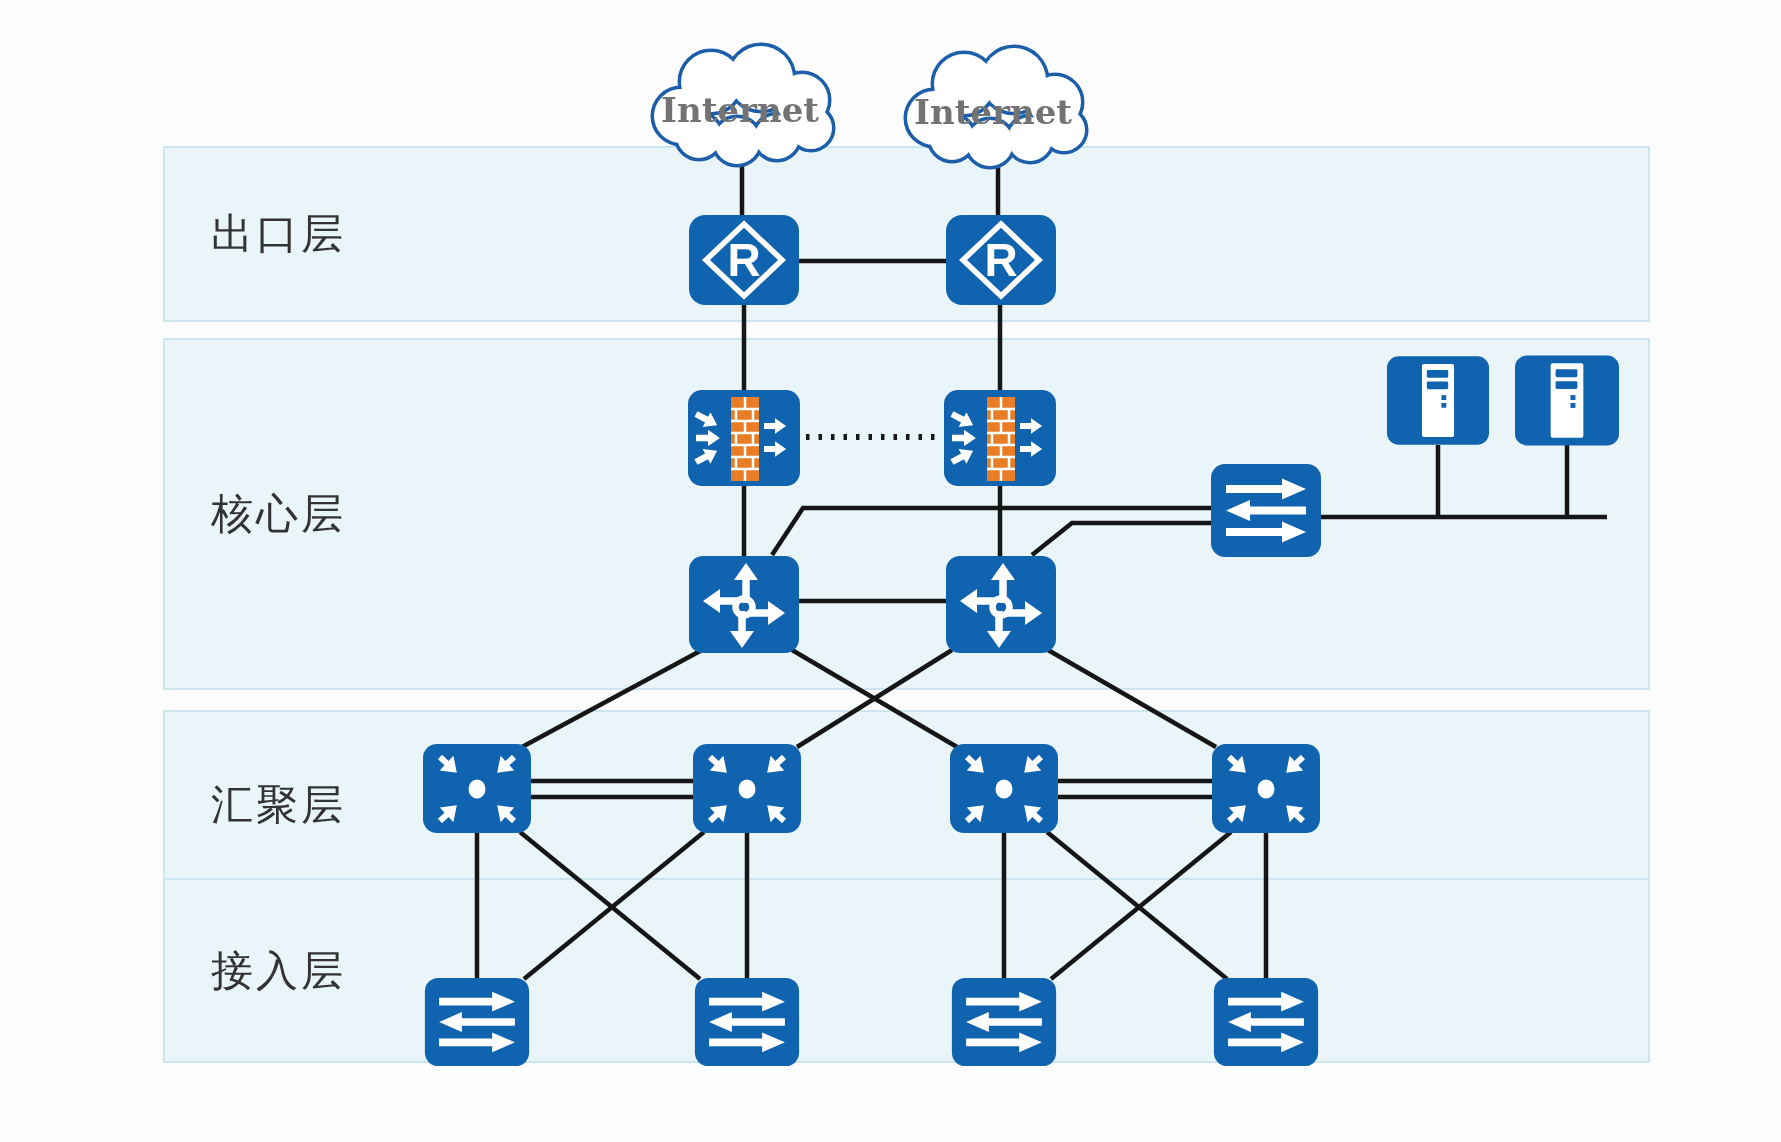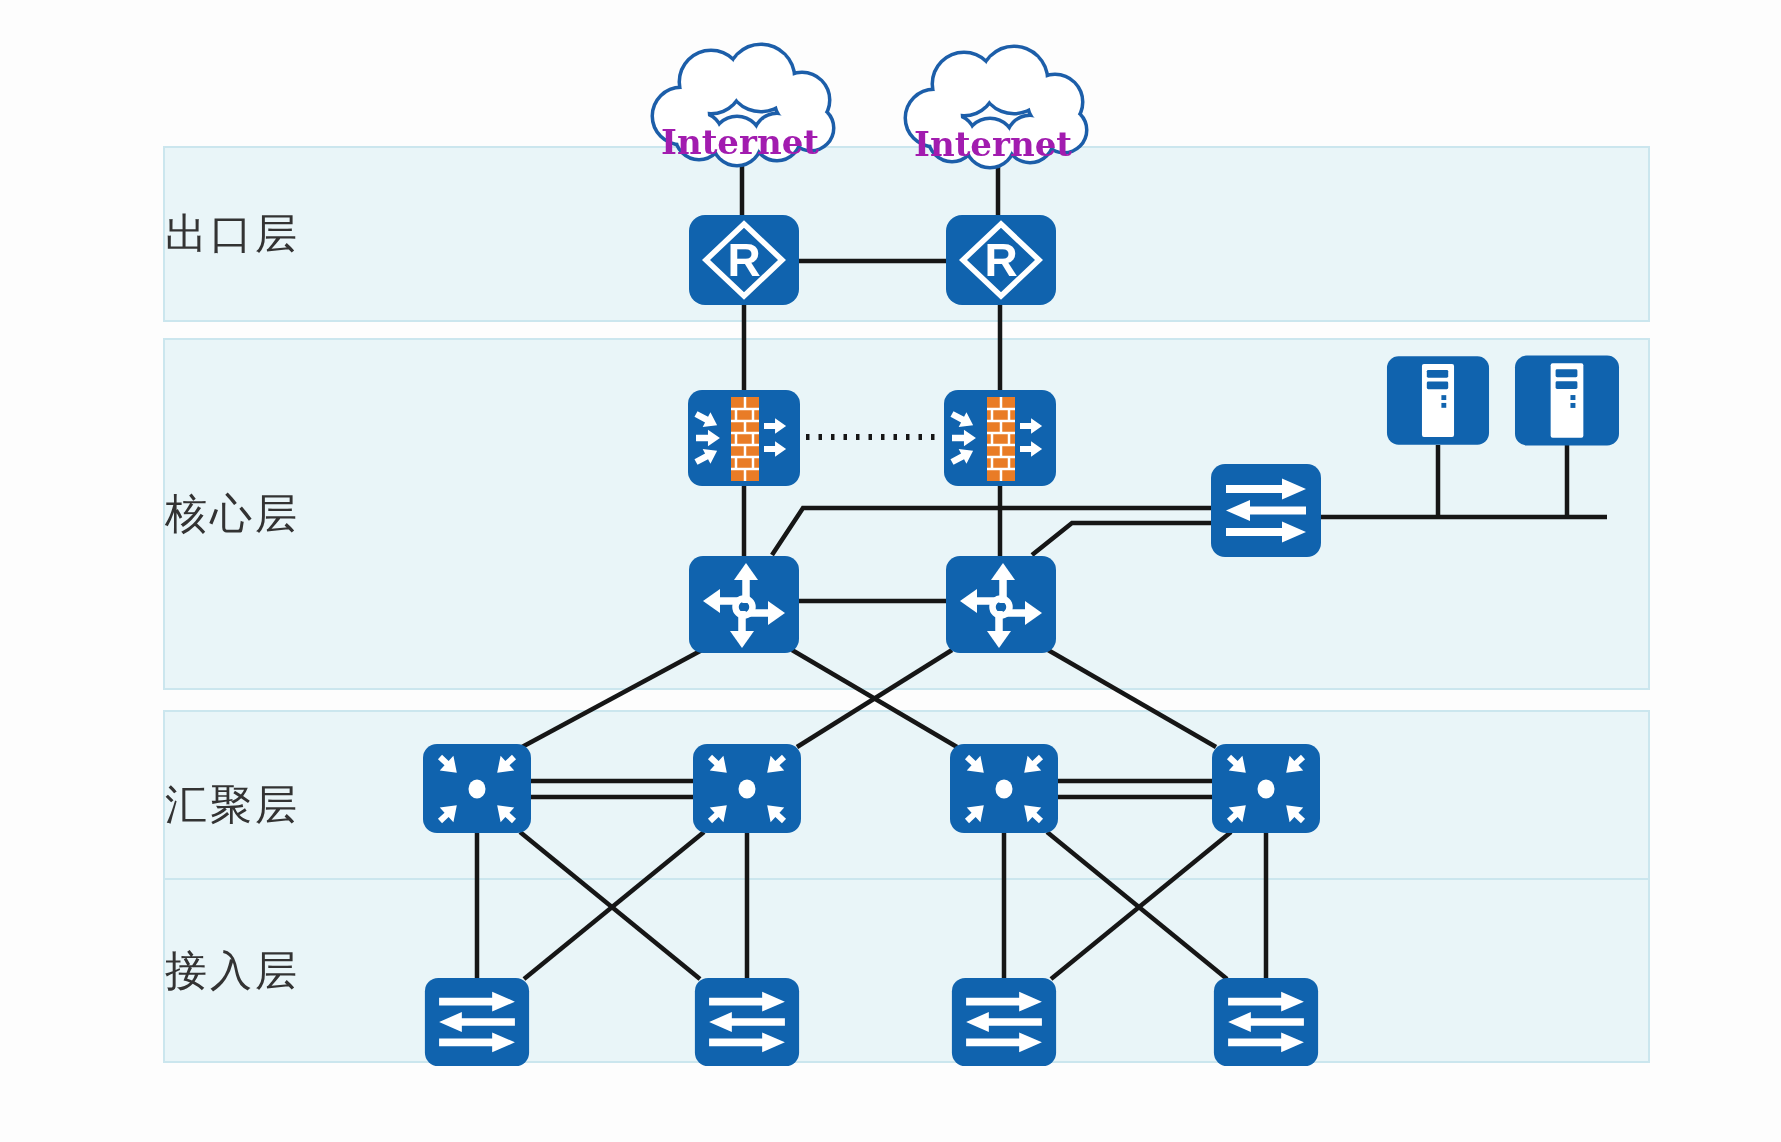--- a/index.html
+++ b/index.html
@@ -6,42 +6,42 @@
   .canvas {
     position:relative; width:1781px; height:1142px; background:#fdfdfd;
     overflow:hidden; font-family:"Liberation Sans", sans-serif;
   }
   .band {
     position:absolute; left:163px; width:1487px; box-sizing:border-box;
     background:var(--band_fill,#e9f5f8); border:2px solid var(--band_border,#cbe6ee);
     display:flex; align-items:center;
   }
   .band-label {
-    font-size:42px; color:var(--label,#333333); letter-spacing:3px;
+    margin-left:46px; font-size:42px; color:var(--label,#333333); letter-spacing:3px;
     font-weight:500;
   }
   .wires { position:absolute; left:0; top:0; }
   .wires line, .wires polyline { stroke:var(--wire,#161616); stroke-width:4.5; fill:none; }
   .wires .dotted { stroke-dasharray:3.5 9; stroke-width:6; }
   .node { position:absolute; }
   .node svg.icon { width:100%; height:100%; display:block; overflow:visible; }
   .box { fill:var(--node_blue,#1063ae); }
   .wline { fill:none; stroke:#ffffff; }
   .warrow path, .warrow polygon { fill:#ffffff; }
   .wstroke line { stroke:#ffffff; stroke-width:7.5; }
   .wstroke polygon { fill:#ffffff; }
   .donut { fill:none; stroke:#ffffff; stroke-width:6.5; }
   .brick-col { fill:var(--brick_orange,#e97c26); }
   .mortar line { stroke:#ffffff; stroke-width:2.5; }
   .cloud-stroke circle { fill:#ffffff; stroke:var(--cloud_border,#1c5ea9); stroke-width:7; }
   .cloud-cover circle { fill:#ffffff; stroke:none; }
   .cloud-label {
     position:absolute; left:0; right:4px; top:52%; transform:translateY(-50%);
     text-align:center; font-family:"DejaVu Serif", serif; font-weight:bold;
-    font-size:34px; color:#a21caf;margin-top:32px;
+    font-size:34px; color:#737373;
   }
   .router-letter {
     fill:#ffffff; font-size:46px; font-weight:bold; text-anchor:middle;
     font-family:"Liberation Sans", sans-serif;
   }
   .tower { fill:#ffffff; }
   .slot, .sdot { fill:var(--node_blue,#1063ae); }
   .agg-dot { fill:#ffffff; }
 </style>
 </head>

